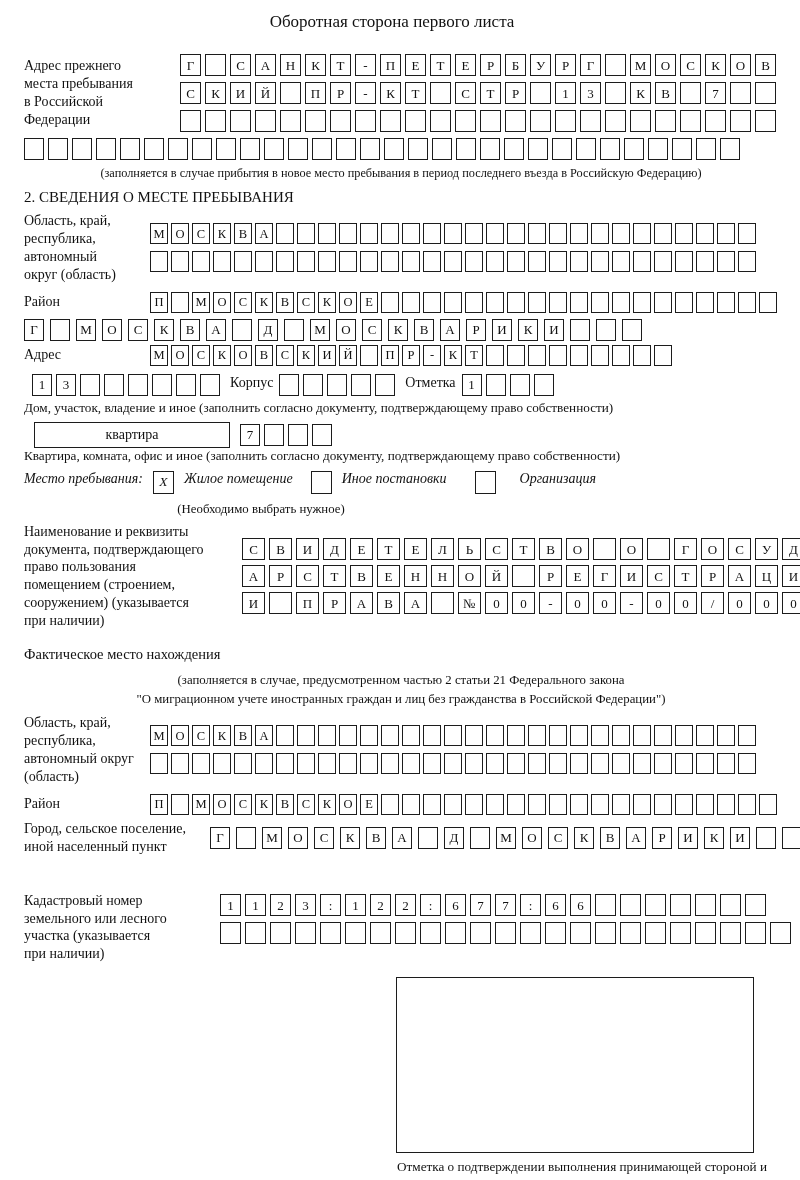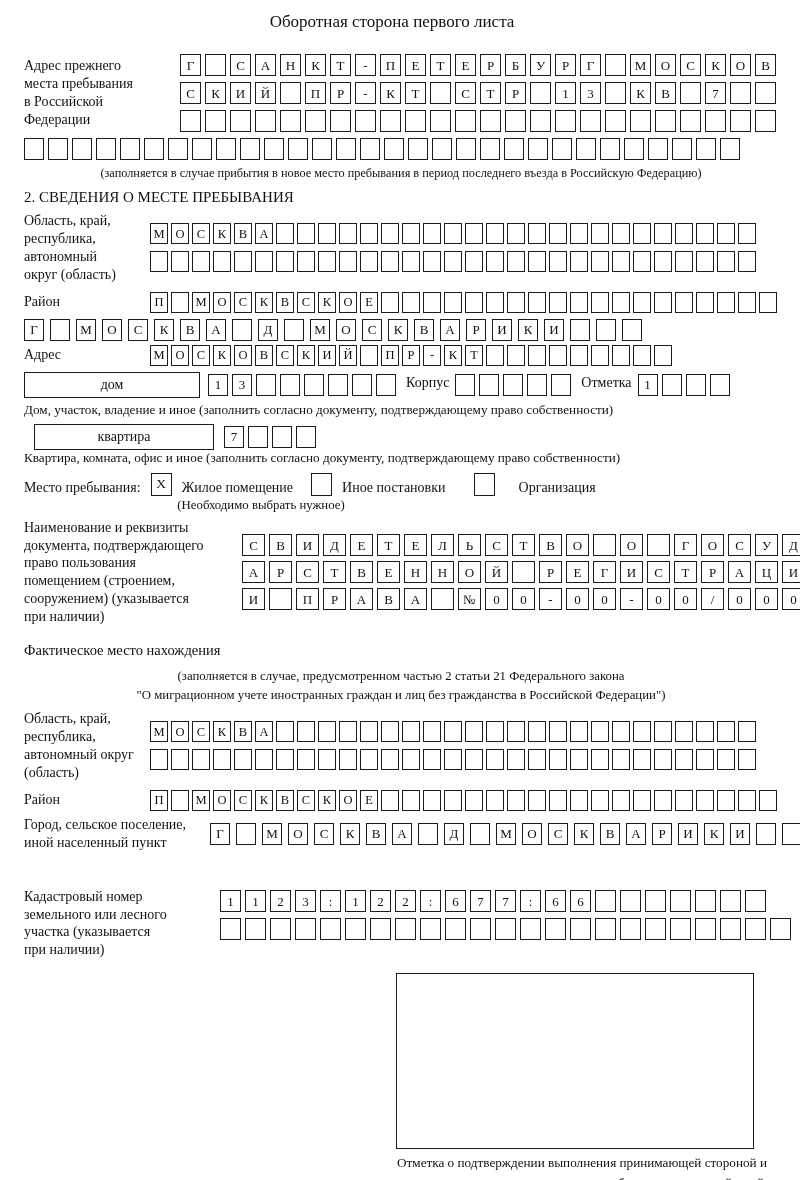--- a/index.html
+++ b/index.html
@@ -35,21 +35,21 @@
     border:1.5px solid #1c1c1c; height:26px; display:flex;
     align-items:center; justify-content:center; font-size:14px; background:#fff;
     flex-shrink:0;
   }
   .inline-lbl { font-size:14px; padding:3px 6px 0 10px; white-space:nowrap; }
 
   .ckbox {
     width:21px; height:23px; border:1.5px solid #1c1c1c; display:inline-flex;
     align-items:center; justify-content:center; font-size:13.5px; flex-shrink:0; background:#fff;
   }
-  .stay { display:flex; align-items:flex-end; gap:10px; font-size:14px; }
+  .stay { display:flex; align-items:flex-start; gap:10px; font-size:14px;font-style:italic; }
 
   .fact-cap { text-align:center; font-size:12.8px; line-height:1.45; }
 
   .stampbox { border:1.6px solid #1c1c1c; width:358px; height:176px; margin-left:372px; background:#fff; }
   .stampnote { width:420px; margin-left:348px; text-align:center; font-size:13.2px; line-height:1.5; margin-top:4px; }
 </style>
 </head>
 <body>
 
 <div class="hdr">Оборотная сторона первого листа</div>
@@ -337,21 +337,20 @@
       <span class="cell"></span>
       <span class="cell"></span>
       <span class="cell"></span>
       <span class="cell"></span>
       <span class="cell"></span>
       <span class="cell"></span>
     </div>
 </div>
 
 <div style="display:flex; align-items:flex-start; margin-top:6px;">
-  <div class="widebox" style="width:176px;">дом</div>
   <div class="cells" style="margin-left:8px; margin-top:2px;">
       <span class="cell">1</span>
       <span class="cell">3</span>
       <span class="cell"></span>
       <span class="cell"></span>
       <span class="cell"></span>
       <span class="cell"></span>
       <span class="cell"></span>
       <span class="cell"></span>
     </div>
@@ -367,40 +366,40 @@
   <div class="cells" style="margin-top:2px;">
       <span class="cell">1</span>
       <span class="cell"></span>
       <span class="cell"></span>
       <span class="cell"></span>
     </div>
 </div>
 <div style="font-size:13.2px; margin-top:4px;">Дом, участок, владение и иное (заполнить согласно документу, подтверждающему право собственности)</div>
 
 <div style="display:flex; align-items:flex-start; margin-top:6px;">
-  <div class="widebox" style="width:180px; margin-left:10px;">квартира</div>
+  <div class="widebox" style="width:196px; margin-left:10px;">квартира</div>
   <div class="cells" style="margin-left:10px; margin-top:2px;">
       <span class="cell">7</span>
       <span class="cell"></span>
       <span class="cell"></span>
       <span class="cell"></span>
     </div>
 </div>
 <div style="font-size:13.2px; ">Квартира, комната, офис и иное (заполнить согласно документу, подтверждающему право собственности)</div>
 
 <div class="stay" style="margin-top:7px;">
   <span>Место пребывания:</span>
   <span class="ckbox">X</span>
   <span>Жилое помещение</span>
   <span class="ckbox" style="margin-left:8px;"></span>
   <span>Иное постановки</span>
   <span class="ckbox" style="margin-left:18px;"></span>
   <span style="margin-left:14px;">Организация</span>
 </div>
-<div style="text-align:center; font-size:12.8px; margin-top:2px; margin-right:280px;font-family:Liberation Serif, serif;">(Необходимо выбрать нужное)</div>
+<div style="text-align:center; font-size:12.8px; margin-top:8px; margin-right:280px;font-family:Liberation Serif, serif;">(Необходимо выбрать нужное)</div>
 
 <div class="field" style="margin-top:6px;">
   <div class="flabel" style="width:218px;">Наименование и реквизиты
 документа, подтверждающего
 право пользования
 помещением (строением,
 сооружением) (указывается
 при наличии)</div>
   <div class="rows" style="gap:5px;">
     <div class="cells c24">

